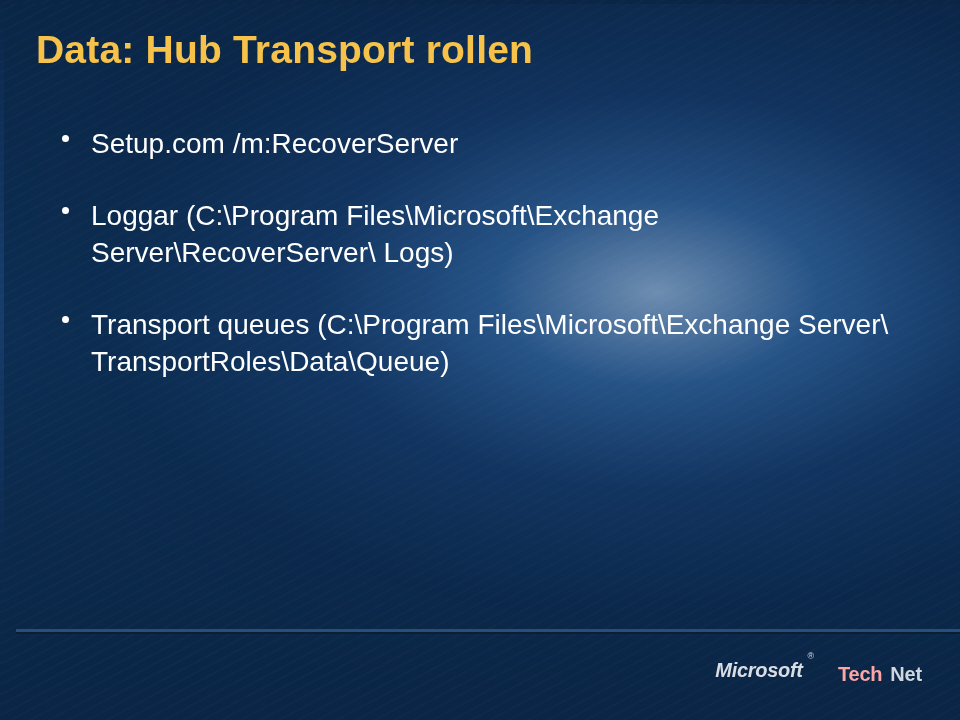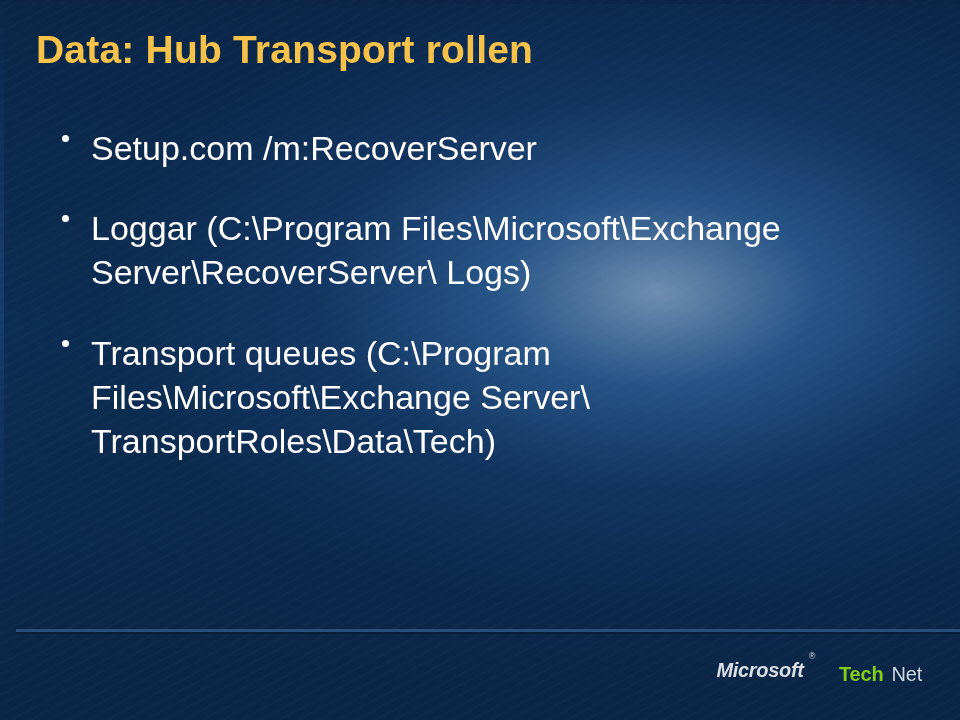--- a/index.html
+++ b/index.html
@@ -25,21 +25,21 @@
   .content {
     position: absolute;
     left: 38px; top: 102px; right: 40px;
     color: #ffffff;
   }
   .item {
     display: flex;
     align-items: flex-start;
     gap: 14px;
     margin-bottom: 28px;
-    font-size: 34px;
+    font-size: 28px;
     line-height: 1.3;
   }
   .dot {
     flex: 0 0 auto;
     width: 7px; height: 7px;
     background: #ffffff;
     border-radius: 50%;
     margin-top: 13px;
   }
   .item .text { flex: 1 1 auto; }
@@ -66,42 +66,42 @@
     letter-spacing: -0.3px;
     display: flex;
   }
   .ms-wordmark .reg { font-size: 9px; font-style: normal; font-weight: 400; margin-left: 1px; position: relative; top: -8px; color:#d9dee4; }
   .technet {
     font-family: "Segoe UI", Arial, sans-serif;
     font-size: 20px;
     font-weight: 400;
     letter-spacing: -0.2px;
   }
-  .technet .tech { color: #84cc16; font-weight: 600; text-align: right; }
-  .technet .net  { color: #cfd6de; font-weight: 400; }
+  .technet .tech { color: #fca5a5; font-weight: 600; text-align: right; }
+  .technet .net  { color: #cfd6de; font-weight: 700; }
 </style>
 </head>
 <body>
 
 <div class="slide">
 
   <div class="title">Data: Hub Transport rollen</div>
 
   <div class="content">
     <div class="item">
       <span class="dot"></span>
       <span class="text">Setup.com /m:RecoverServer</span>
     </div>
     <div class="item">
       <span class="dot"></span>
       <span class="text">Loggar (C:\Program Files\Microsoft\Exchange Server\RecoverServer\ Logs)</span>
     </div>
     <div class="item">
       <span class="dot"></span>
-      <span class="text">Transport queues (C:\Program Files\Microsoft\Exchange Server\ TransportRoles\Data\Tech)</span>
+      <span class="text">Transport queues (C:\Program Files\Microsoft\Exchange Server\ TransportRoles\Data\Queue)</span>
     </div>
   </div>
 
   <div class="separator"></div>
 
   <div class="logo-zone">
     <span class="ms-wordmark">
       <span>Microsoft</span>
         <span class="reg">®</span>
     </span>

